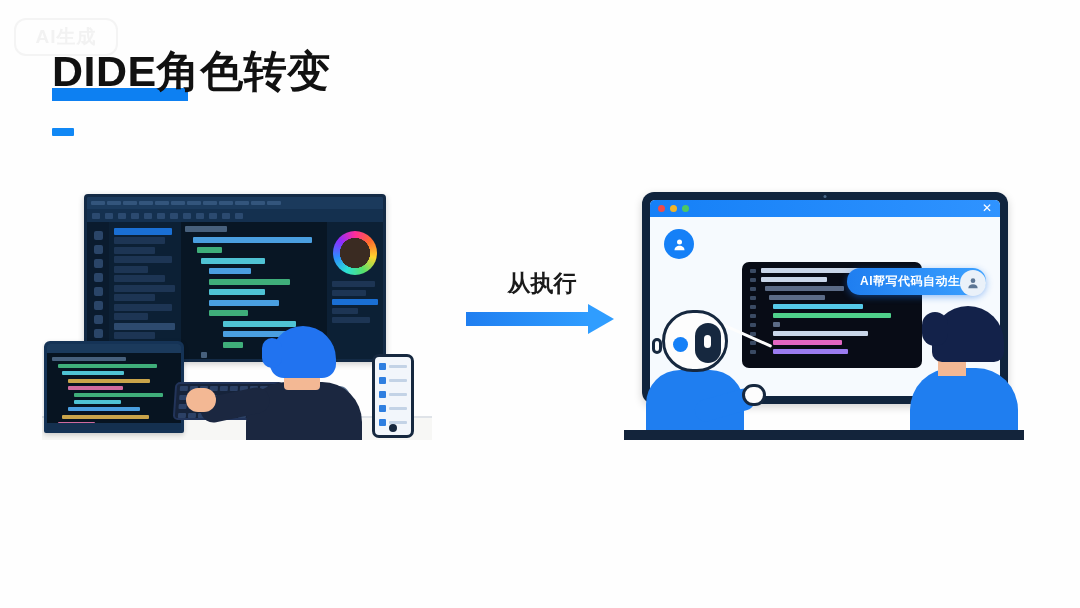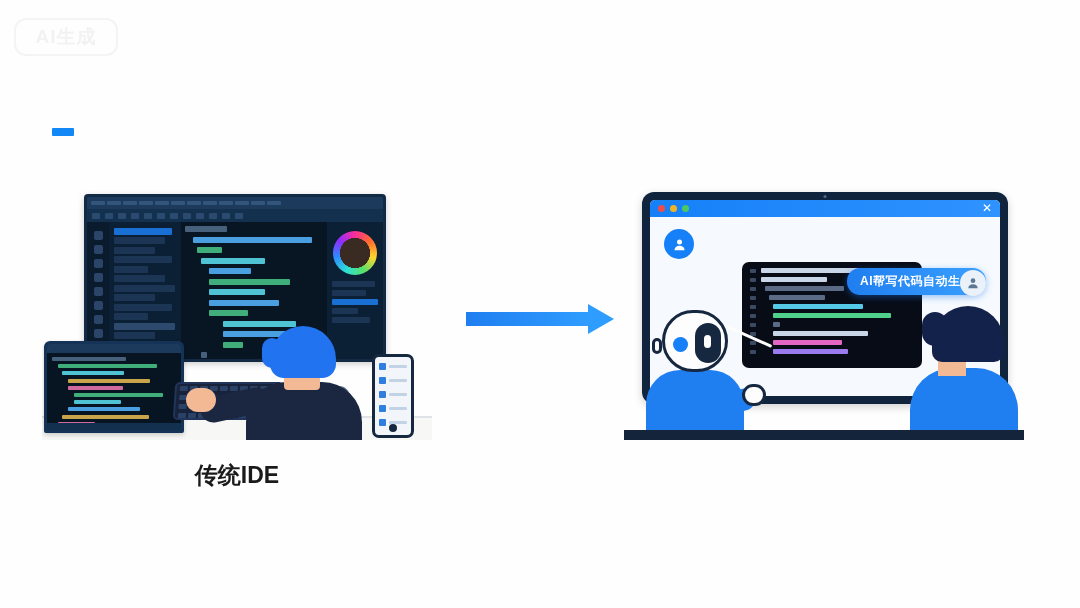--- a/index.html
+++ b/index.html
@@ -222,20 +222,24 @@
 </style>
 </head>
 <body>
 
 <div class="slide">
 
   <div class="ai-badge">
     <span>AI生成</span>
   </div>
 
+  <div class="title-wrap">
+    <div class="title-underline"></div>
+    <div class="title">DIDE角色转变</div>
+  </div>
   <div class="title-dash"></div>
 
   <div class="illus illus-left">
     <div class="desk"></div>
 
     <div class="monitor">
       <div class="mon-titlebar">
         <i></i>
           <i></i>
           <i></i>
@@ -415,23 +419,23 @@
     </div>
 
     <div class="person-left">
       <div class="pl-body"></div>
       <div class="pl-arm"></div>
       <div class="pl-hand"></div>
       <div class="pl-neck"></div>
       <div class="pl-hair"></div>
     </div>
   </div>
-  <div class="caption caption-left">传统IDE</div>
 
   <div class="arrow-wrap">
+    <div class="arrow-label top">从执行</div>
     <div class="arrow-shaft"></div>
     <div class="arrow-head"></div>
   </div>
 
   <div class="illus illus-right">
     <div class="laptop-big">
       <div class="lb-cam"></div>
       <div class="lb-screen">
         <div class="lb-titlebar">
           <span class="dot red"></span>

